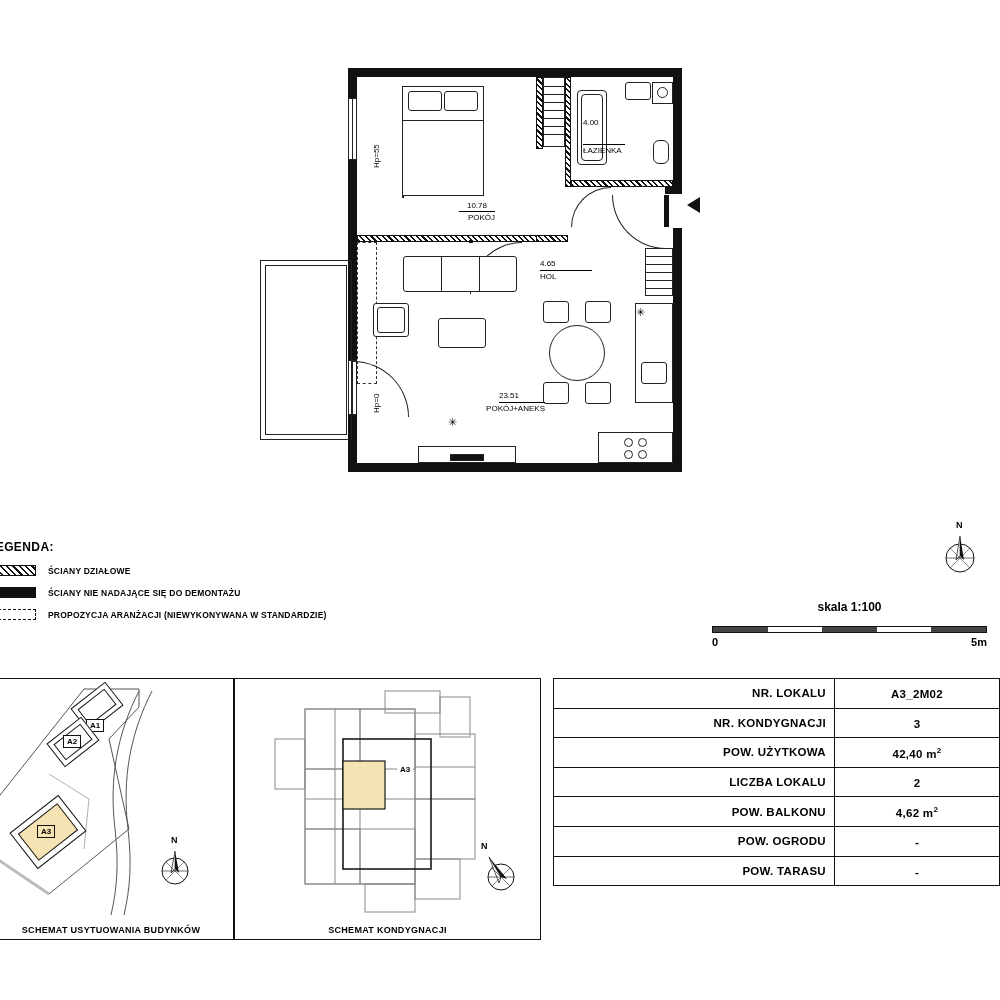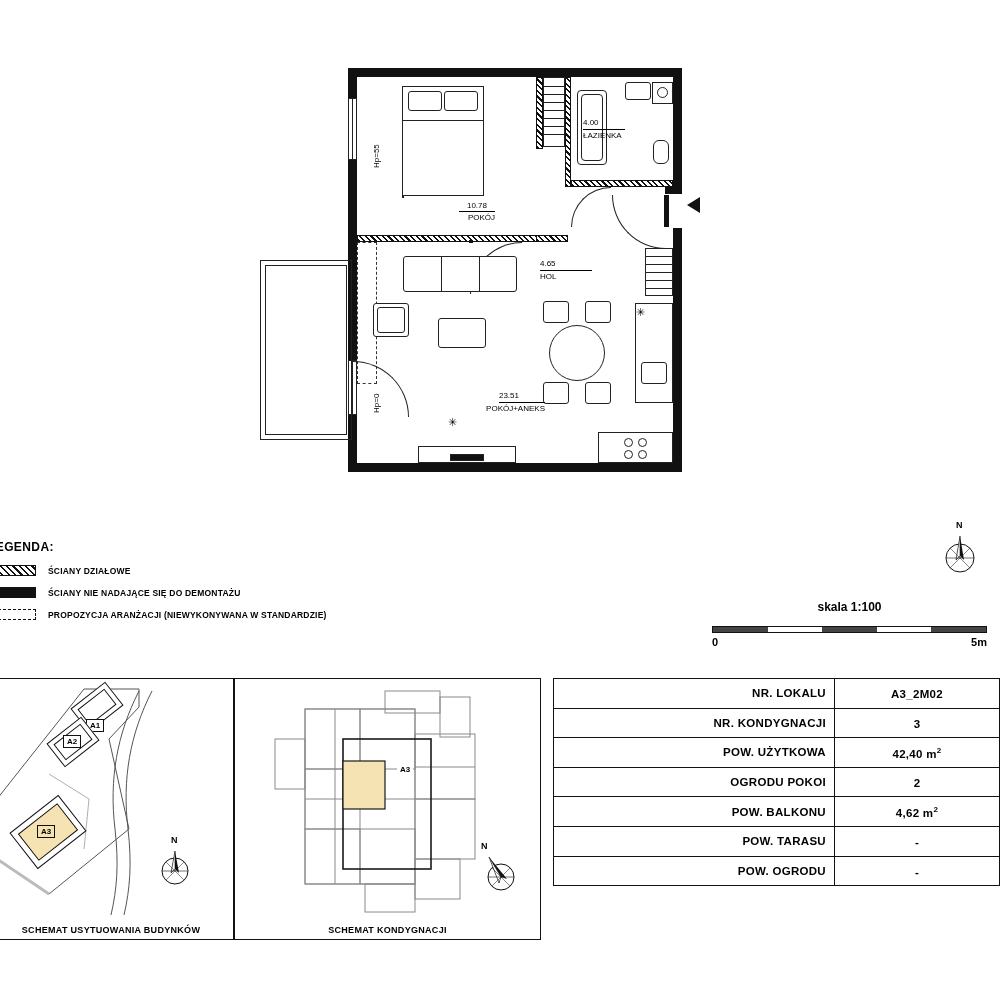--- a/index.html
+++ b/index.html
@@ -209,21 +209,21 @@
   <div class="thin" style="left:13px; top:301px; width:56px; height:56px; border-radius:0 100% 0 0; border-bottom:none; border-left:none;"></div>
 
   <div class="lbl-box" style="left:75px; top:140px; width:80px;">
     <span class="underline-lbl" style="display:inline-block; padding:0 8px;">
       <span>10.78</span>
     </span><br>
     <span>POKÓJ</span>
   </div>
 
   <div class="lbl-box" style="left:243px; top:57px; width:90px; text-align:left;">
-    <span class="underline-lbl" style="display:inline-block; padding:0 26px 1px 0;">
+    <span class="underline-lbl" style="display:inline-block; padding:0 26px 16px 0;">
       <span>4.00</span>
     </span><br>
     <span>ŁAZIENKA</span>
   </div>
 
   <div class="lbl-box" style="left:200px; top:198px; width:90px; text-align:left;">
     <span class="underline-lbl" style="display:inline-block; padding:0 36px 1px 0;">
       <span>4.65</span>
     </span><br>
     <span>HOL</span>
@@ -384,30 +384,30 @@
       </tr>
       <tr>
         <td class="k">NR. KONDYGNACJI</td>
         <td class="v"><span>3</span><sup></sup></td>
       </tr>
       <tr>
         <td class="k">POW. UŻYTKOWA</td>
         <td class="v"><span>42,40 m</span><sup>2</sup></td>
       </tr>
       <tr>
-        <td class="k">OGRODU POKOI</td>
+        <td class="k">LICZBA LOKALU</td>
         <td class="v"><span>2</span><sup></sup></td>
       </tr>
       <tr>
         <td class="k">POW. BALKONU</td>
         <td class="v"><span>4,62 m</span><sup>2</sup></td>
       </tr>
       <tr>
+        <td class="k">POW. OGRODU</td>
+        <td class="v"><span>-</span><sup></sup></td>
+      </tr>
+      <tr>
         <td class="k">POW. TARASU</td>
         <td class="v"><span>-</span><sup></sup></td>
       </tr>
-      <tr>
-        <td class="k">POW. OGRODU</td>
-        <td class="v"><span>-</span><sup></sup></td>
-      </tr>
     </tbody>
   </table>
 </div>
 
 </body></html>

